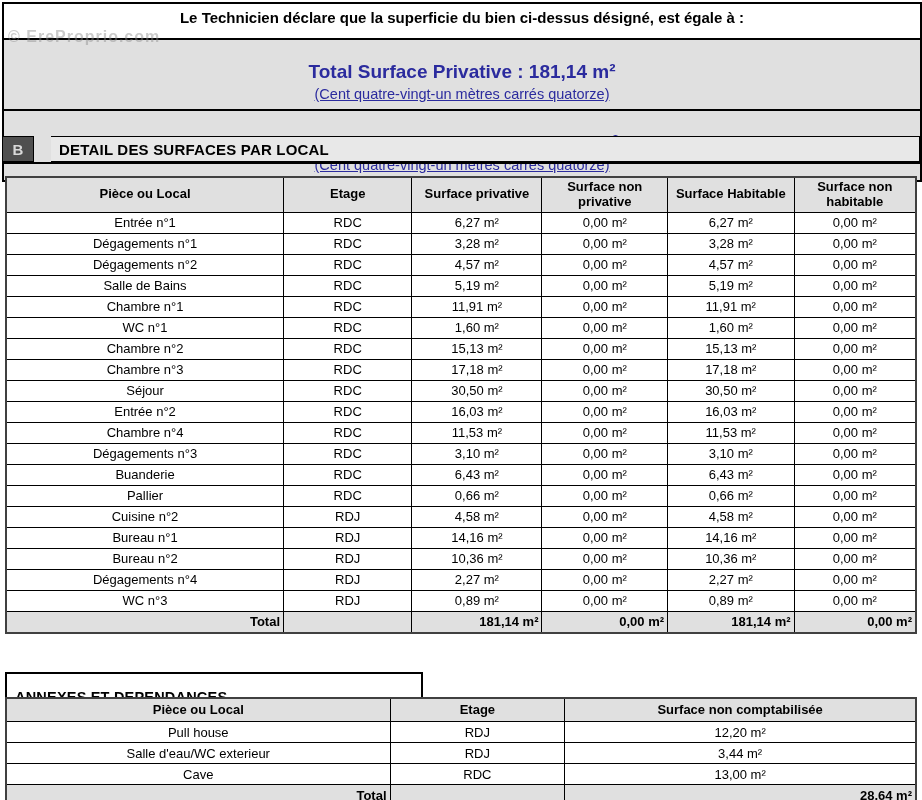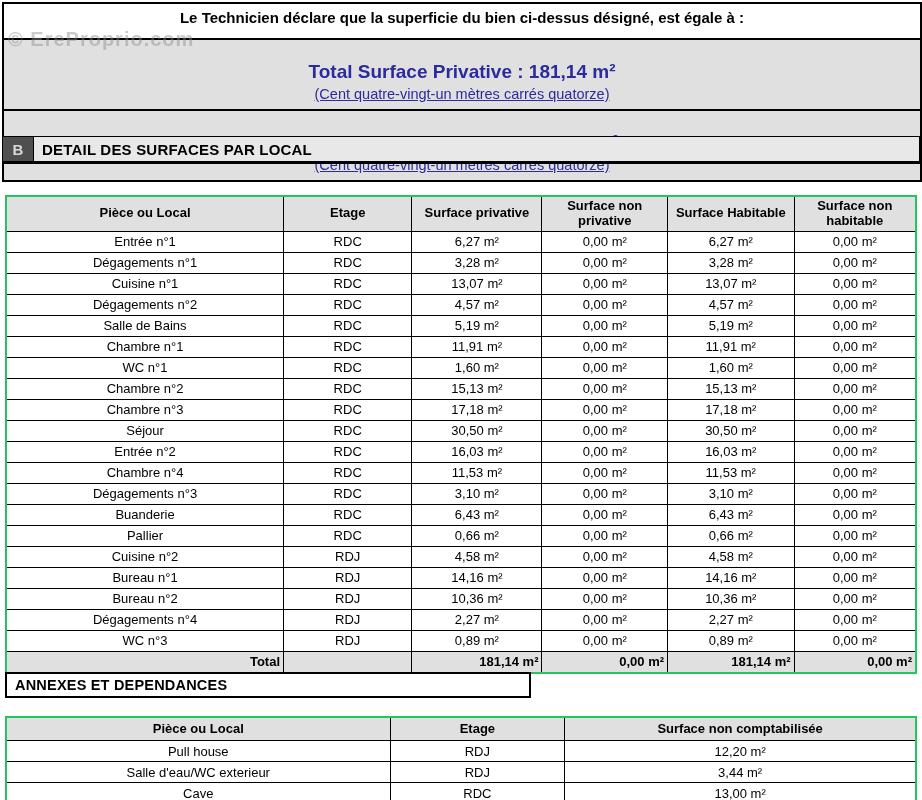--- a/index.html
+++ b/index.html
@@ -8,46 +8,46 @@
 
   
   .decl{position:absolute;left:2px;top:2px;width:916px;border:2px solid #000;border-collapse:collapse;}
   .decl-row{border-bottom:2px solid #000;}
   .decl-row:last-child{border-bottom:none;}
   .decl-title{background:#fff;text-align:center;font-weight:bold;font-size:15px;padding:5px 4px 12px 4px;}
   .decl-total{background:#e0e0e0;text-align:center;padding:20px 4px 5px 4px;}
   .decl-total .big{font-size:19px;font-weight:bold;color:#2b2b9e;line-height:1.25;}
   .decl-total .words{font-size:14.5px;font-weight:normal;color:#2b2b9e;text-decoration:underline;line-height:1.4;}
 
-  .watermark{position:absolute;left:8px;top:28px;font-size:20px;font-weight:bold;
+  .watermark{position:absolute;left:8px;top:28px;font-size:16px;font-weight:bold;
              color:rgba(140,140,140,.45);letter-spacing:1px;pointer-events:none;}
 
   
   .section-b{position:absolute;left:2px;top:136px;width:918px;display:flex;align-items:stretch;border-bottom:2px solid #000;}
   .b-square{width:30px;height:24px;background:#4f4f4f;border:1px solid #000;color:#d9d9d9;
             font-weight:bold;font-size:15px;display:flex;align-items:center;justify-content:center;}
   .b-bar{flex:1;background:#e8e8e8;border:1px solid #000;border-left:none;display:flex;align-items:center;
-         font-weight:bold;font-size:15px;padding-left:8px;letter-spacing:.2px;}
+         font-weight:bold;font-size:15px;padding-left:8px;letter-spacing:.2px;margin-left:17px;}
 
   
   table.grid{border-collapse:collapse;table-layout:fixed;}
   table.grid th,table.grid td{border:1px solid #000;font-size:13px;text-align:center;
          padding:1px 3px;height:18px;overflow:hidden;white-space:nowrap;}
   table.grid th{background:#e0e0e0;font-weight:bold;white-space:normal;line-height:1.15;padding:2px 6px;}
-  table.grid{border:2px solid #22c55e;margin-top:19px;}
+  table.grid{border:2px solid #404040;}
   tr.total-row td{background:#e0e0e0;font-weight:bold;text-align:right;}
 
   .surfaces{position:absolute;left:5px;top:176px;width:912px;}
   .surfaces col.c1{width:30.5%;} .surfaces col.c2{width:14.1%;}
   .surfaces col.c3{width:14.3%;} .surfaces col.c4{width:13.8%;}
   .surfaces col.c5{width:13.9%;} .surfaces col.c6{width:13.4%;}
 
   
-  .annex-title{position:absolute;left:5px;top:672px;width:526px;border:2px solid #000;background:#fff;
-               font-weight:bold;font-size:14.5px;padding:3px 0 3px 8px;box-sizing:border-box;letter-spacing:.2px;}
+  .annex-title{position:absolute;left:5px;top:672px;width:418px;border:2px solid #000;background:#fff;
+               font-weight:bold;font-size:14.5px;padding:15px 0 3px 8px;box-sizing:border-box;letter-spacing:.2px;}
   .annexes{position:absolute;left:5px;top:697px;width:912px;}
   .annexes col.c1{width:42.2%;} .annexes col.c2{width:19.2%;} .annexes col.c3{width:38.6%;}
 </style>
 </head>
 <body>
 
 <div class="page">
 
   <div class="decl">
     <div class="decl-row decl-title">Le Technicien déclare que la superficie du bien ci-dessus désigné, est égale à :</div>
@@ -98,28 +98,20 @@
         </tr>
         <tr>
           <td>Dégagements n°1</td>
           <td>RDC</td>
           <td>3,28 m²</td>
           <td>0,00 m²</td>
           <td>3,28 m²</td>
           <td>0,00 m²</td>
         </tr>
         <tr>
-          <td>Cuisine n°1</td>
-          <td>RDC</td>
-          <td>13,07 m²</td>
-          <td>0,00 m²</td>
-          <td>13,07 m²</td>
-          <td>0,00 m²</td>
-        </tr>
-        <tr>
           <td>Dégagements n°2</td>
           <td>RDC</td>
           <td>4,57 m²</td>
           <td>0,00 m²</td>
           <td>4,57 m²</td>
           <td>0,00 m²</td>
         </tr>
         <tr>
           <td>Salle de Bains</td>
           <td>RDC</td>

